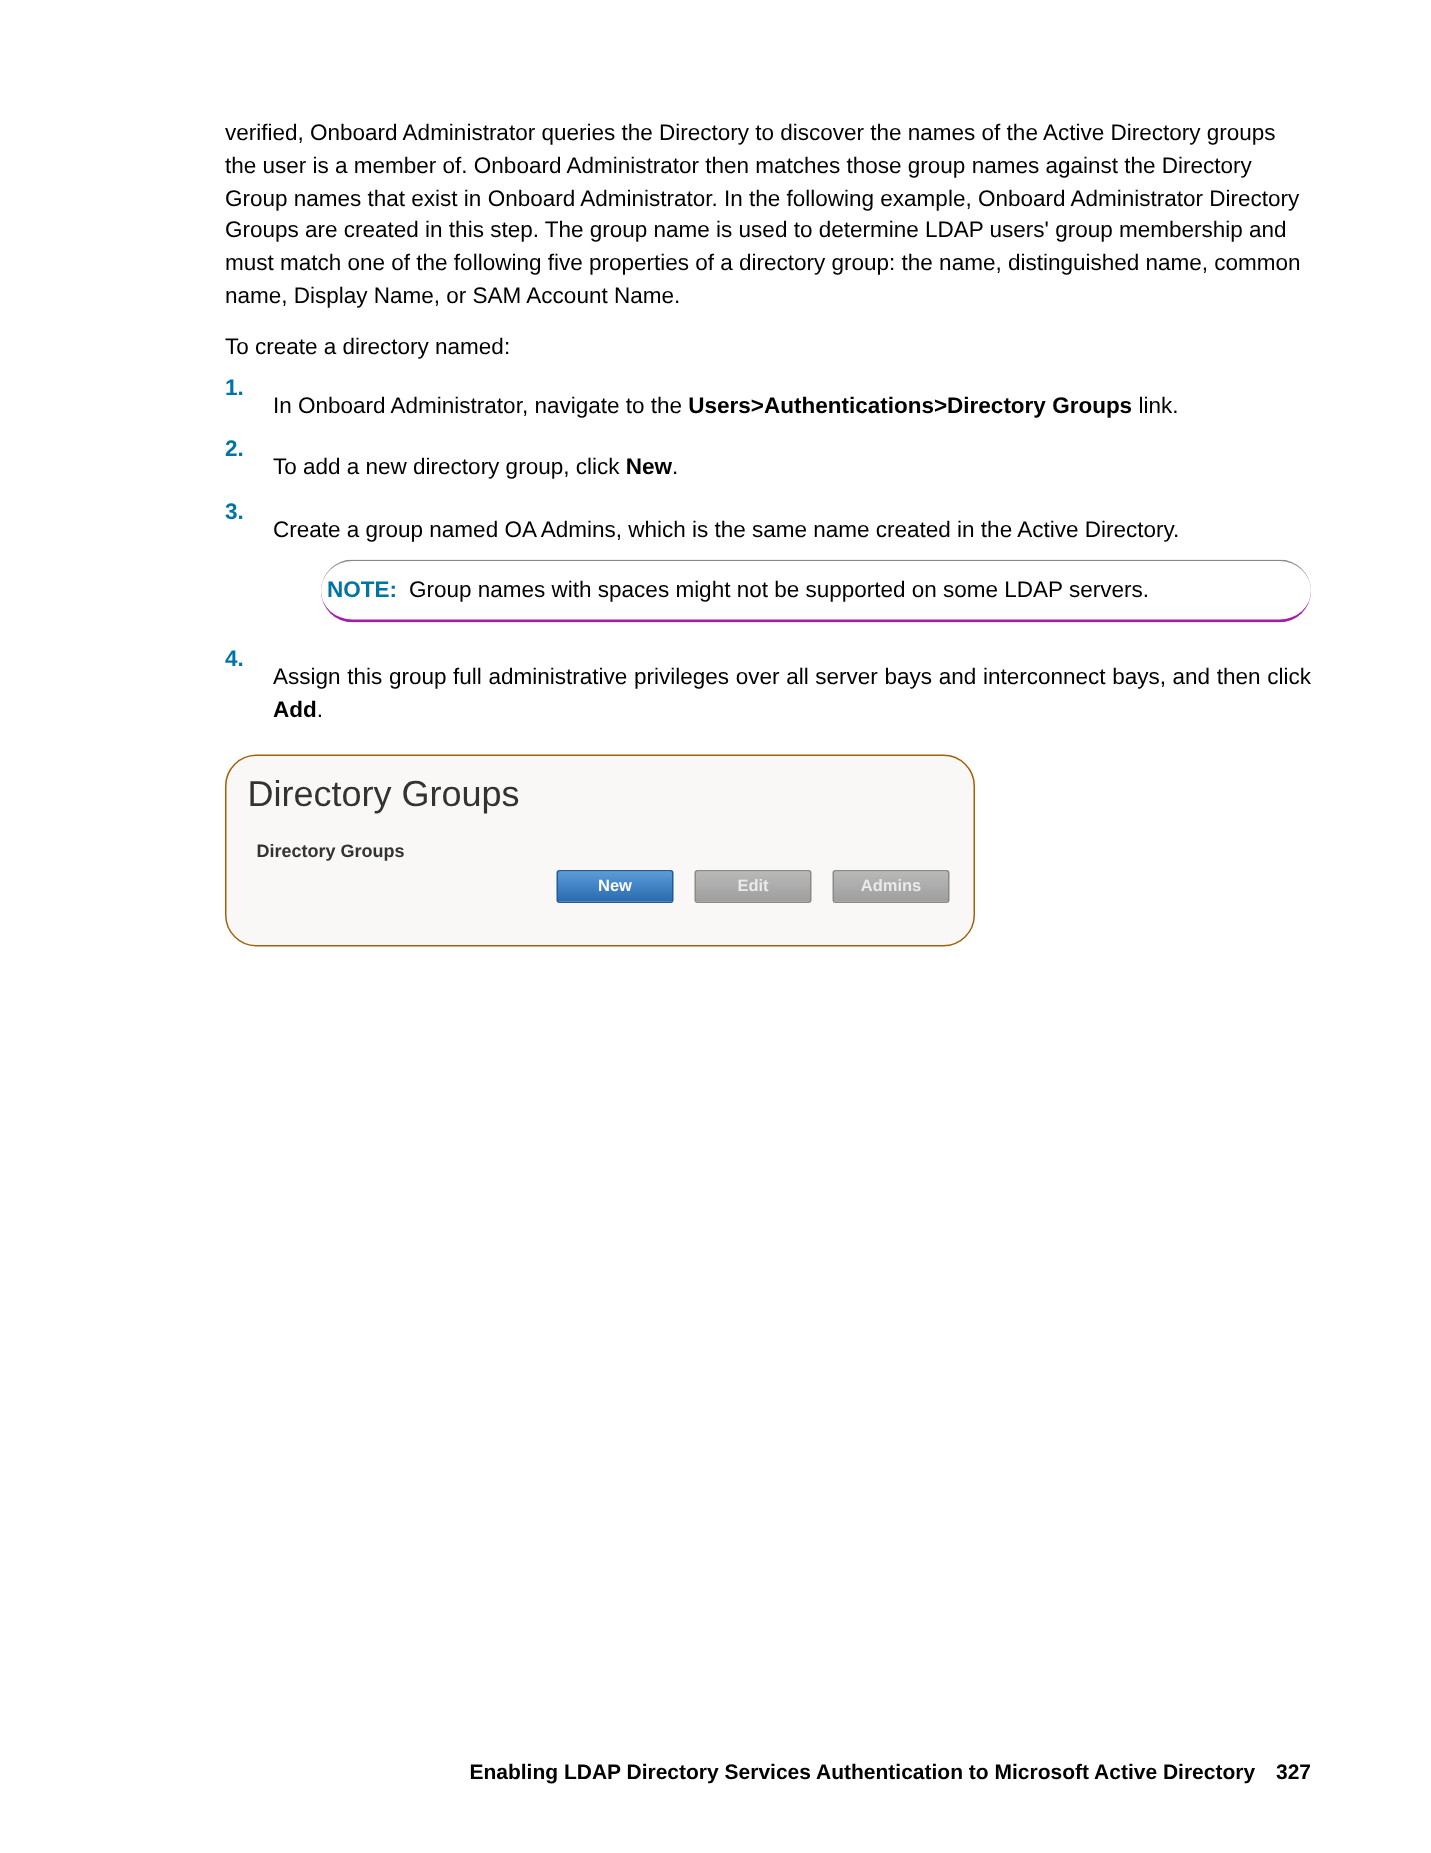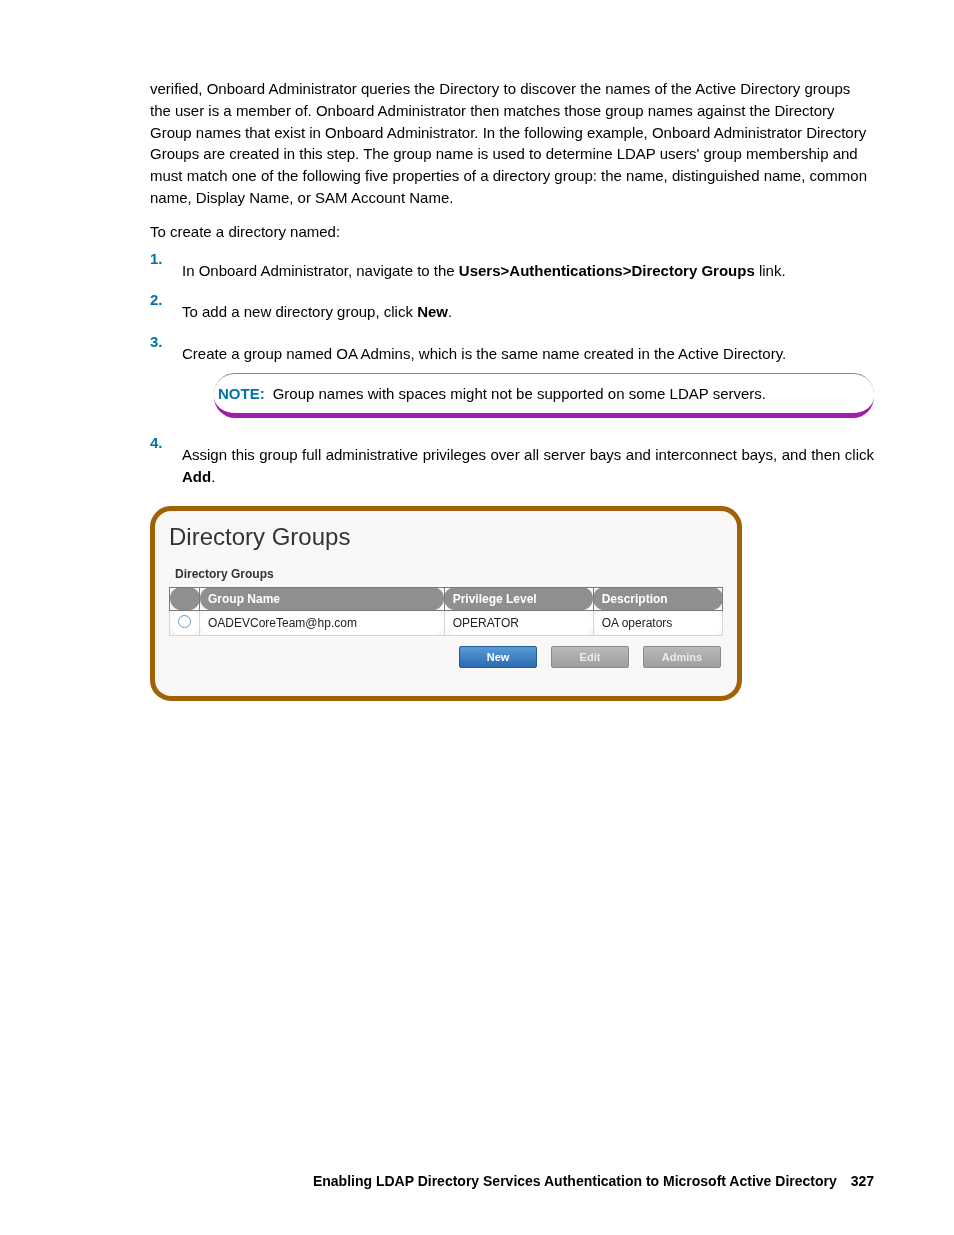--- a/index.html
+++ b/index.html
@@ -42,36 +42,36 @@
     flex: 0 0 32px;
   }
   .step-body {
     flex: 1;
     margin-top: 12px;
   }
   .step-body strong { font-weight: bold; }
   .note-block {
     margin: 8px 0 14px 64px;
     border-top: 1px solid #888;
-    border-bottom: 5px solid #a21caf;
+    border-bottom: 2px solid #a21caf;
     padding: 10px 4px 10px 4px;
     line-height: 1.3;
   }
   .note-label {
     color: #0073a8;
     font-weight: bold;
     margin-right: 8px;
   }
   .step4-text { text-align: justify; }
 
   
   .panel {
     margin: 18px 0 0 0;
-    width: 592px;
-    border: 5px solid #a16207;
+    width: 500px;
+    border: 1px solid #a16207;
     background: #f9f8f6;
     padding: 12px 14px 28px 14px;
     font-family: Arial, Helvetica, sans-serif;
   }
   .panel-title {
     font-size: 24px;
     color: #333;
     margin: 0 0 16px 0;
     font-weight: normal;
   }
@@ -185,38 +185,20 @@
       <span class="step-num">4.</span>
       <span class="step-body step4-text">
         <span>Assign this group full administrative privileges over all server bays and interconnect bays, and then click </span><strong>Add</strong><span>.</span>
       </span>
     </li>
   </ol>
 
   <div class="panel">
     <h2 class="panel-title">Directory Groups</h2>
     <div class="panel-subtitle">Directory Groups</div>
-    <table class="dg">
-      <thead>
-        <tr>
-          <th class="chk"></th>
-          <th>Group Name</th>
-          <th>Privilege Level</th>
-          <th>Description</th>
-        </tr>
-      </thead>
-      <tbody>
-        <tr>
-          <td class="chk"><span class="chkbox"></span></td>
-          <td>OADEVCoreTeam@hp.com</td>
-          <td>OPERATOR</td>
-          <td>OA operators</td>
-        </tr>
-      </tbody>
-    </table>
     <div class="btn-row">
       <span class="btn btn-primary">New</span>
       <span class="btn btn-disabled">Edit</span>
       <span class="btn btn-disabled">Admins</span>
     </div>
   </div>
 </div>
 
 <div class="footer">
   <span>Enabling LDAP Directory Services Authentication to Microsoft Active Directory</span>

